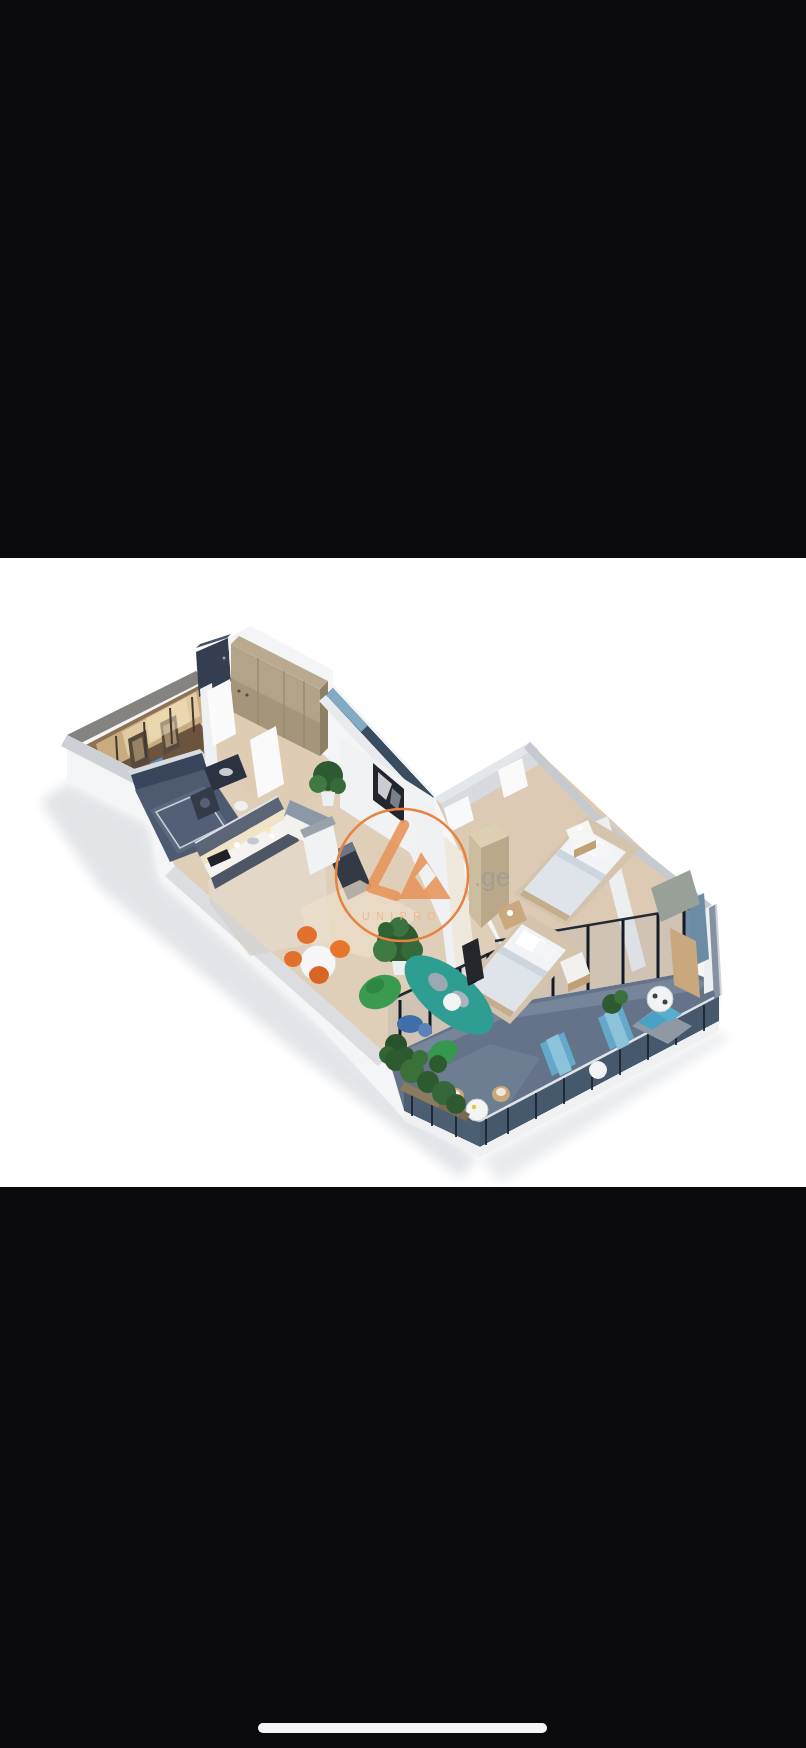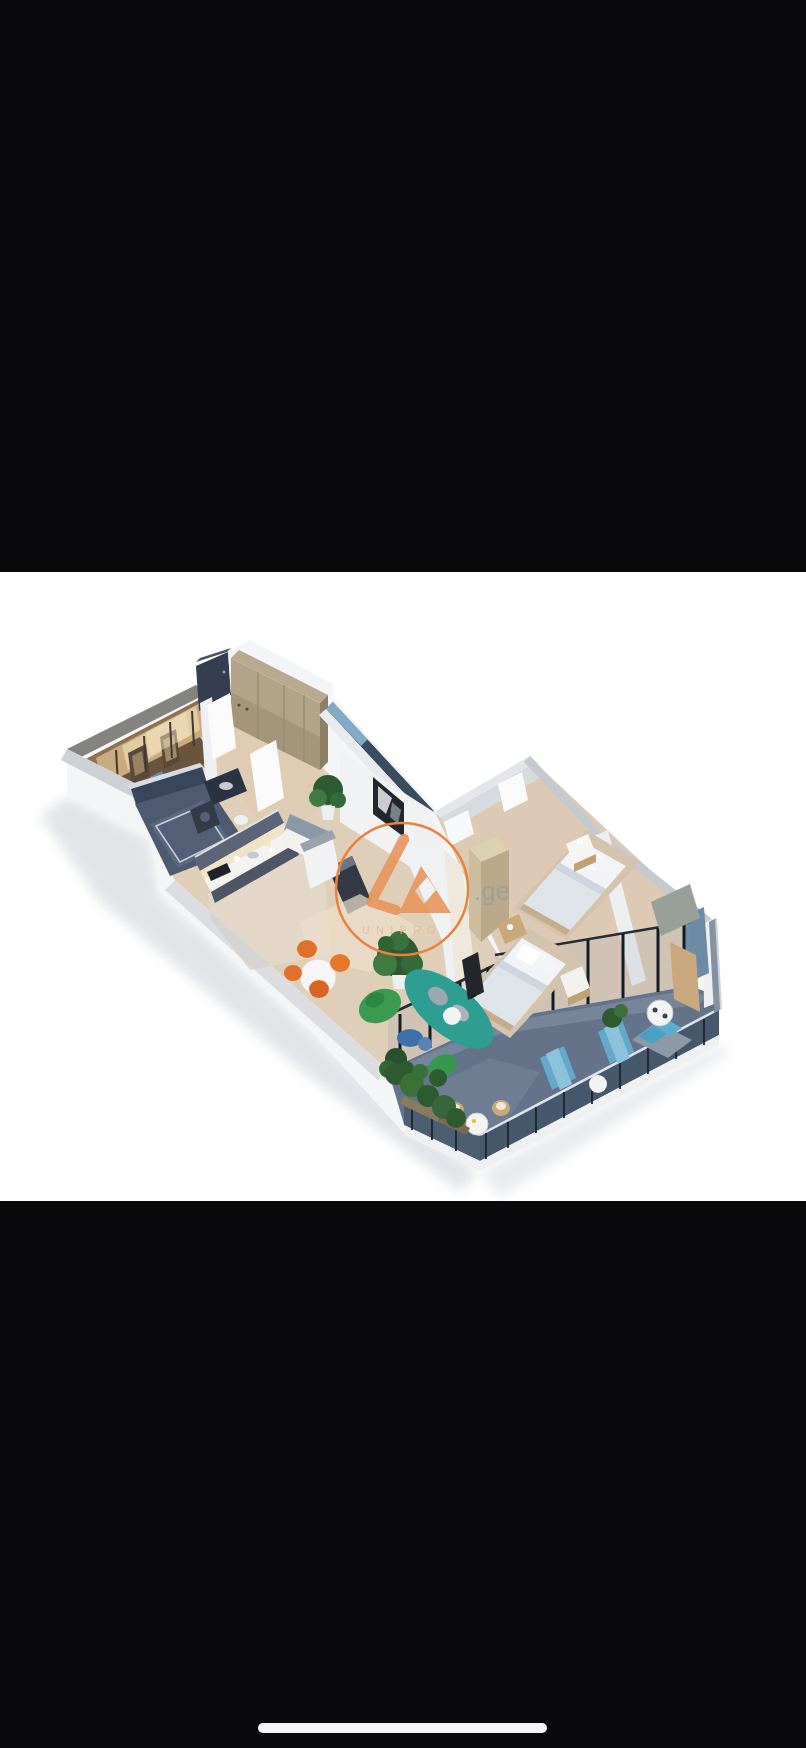--- a/index.html
+++ b/index.html
@@ -1,16 +1,16 @@
 <!DOCTYPE html>
 <html><head>
 <meta charset="utf-8">
 <style>
 html,body{margin:0;padding:0;background:#0a0a0c;width:806px;height:1748px;overflow:hidden;font-family:"Liberation Sans",sans-serif;}
-.photo{position:absolute;left:0;top:572px;width:806px;height:629px;background:#ffffff;}
+.photo{position:absolute;left:0;top:558px;width:806px;height:629px;background:#ffffff;}
 .homebar{position:absolute;left:258px;top:1723px;width:289px;height:10px;border-radius:5px;background:#f5f5f5;}
 </style>
 </head>
 <body>
 
 <div class="photo">
 <svg width="806" height="629" viewBox="0 0 806 629" xmlns="http://www.w3.org/2000/svg">
 <defs>
 <filter id="blur6" x="-30%" y="-30%" width="160%" height="160%">
           <feGaussianBlur stdDeviation="6"></feGaussianBlur>

